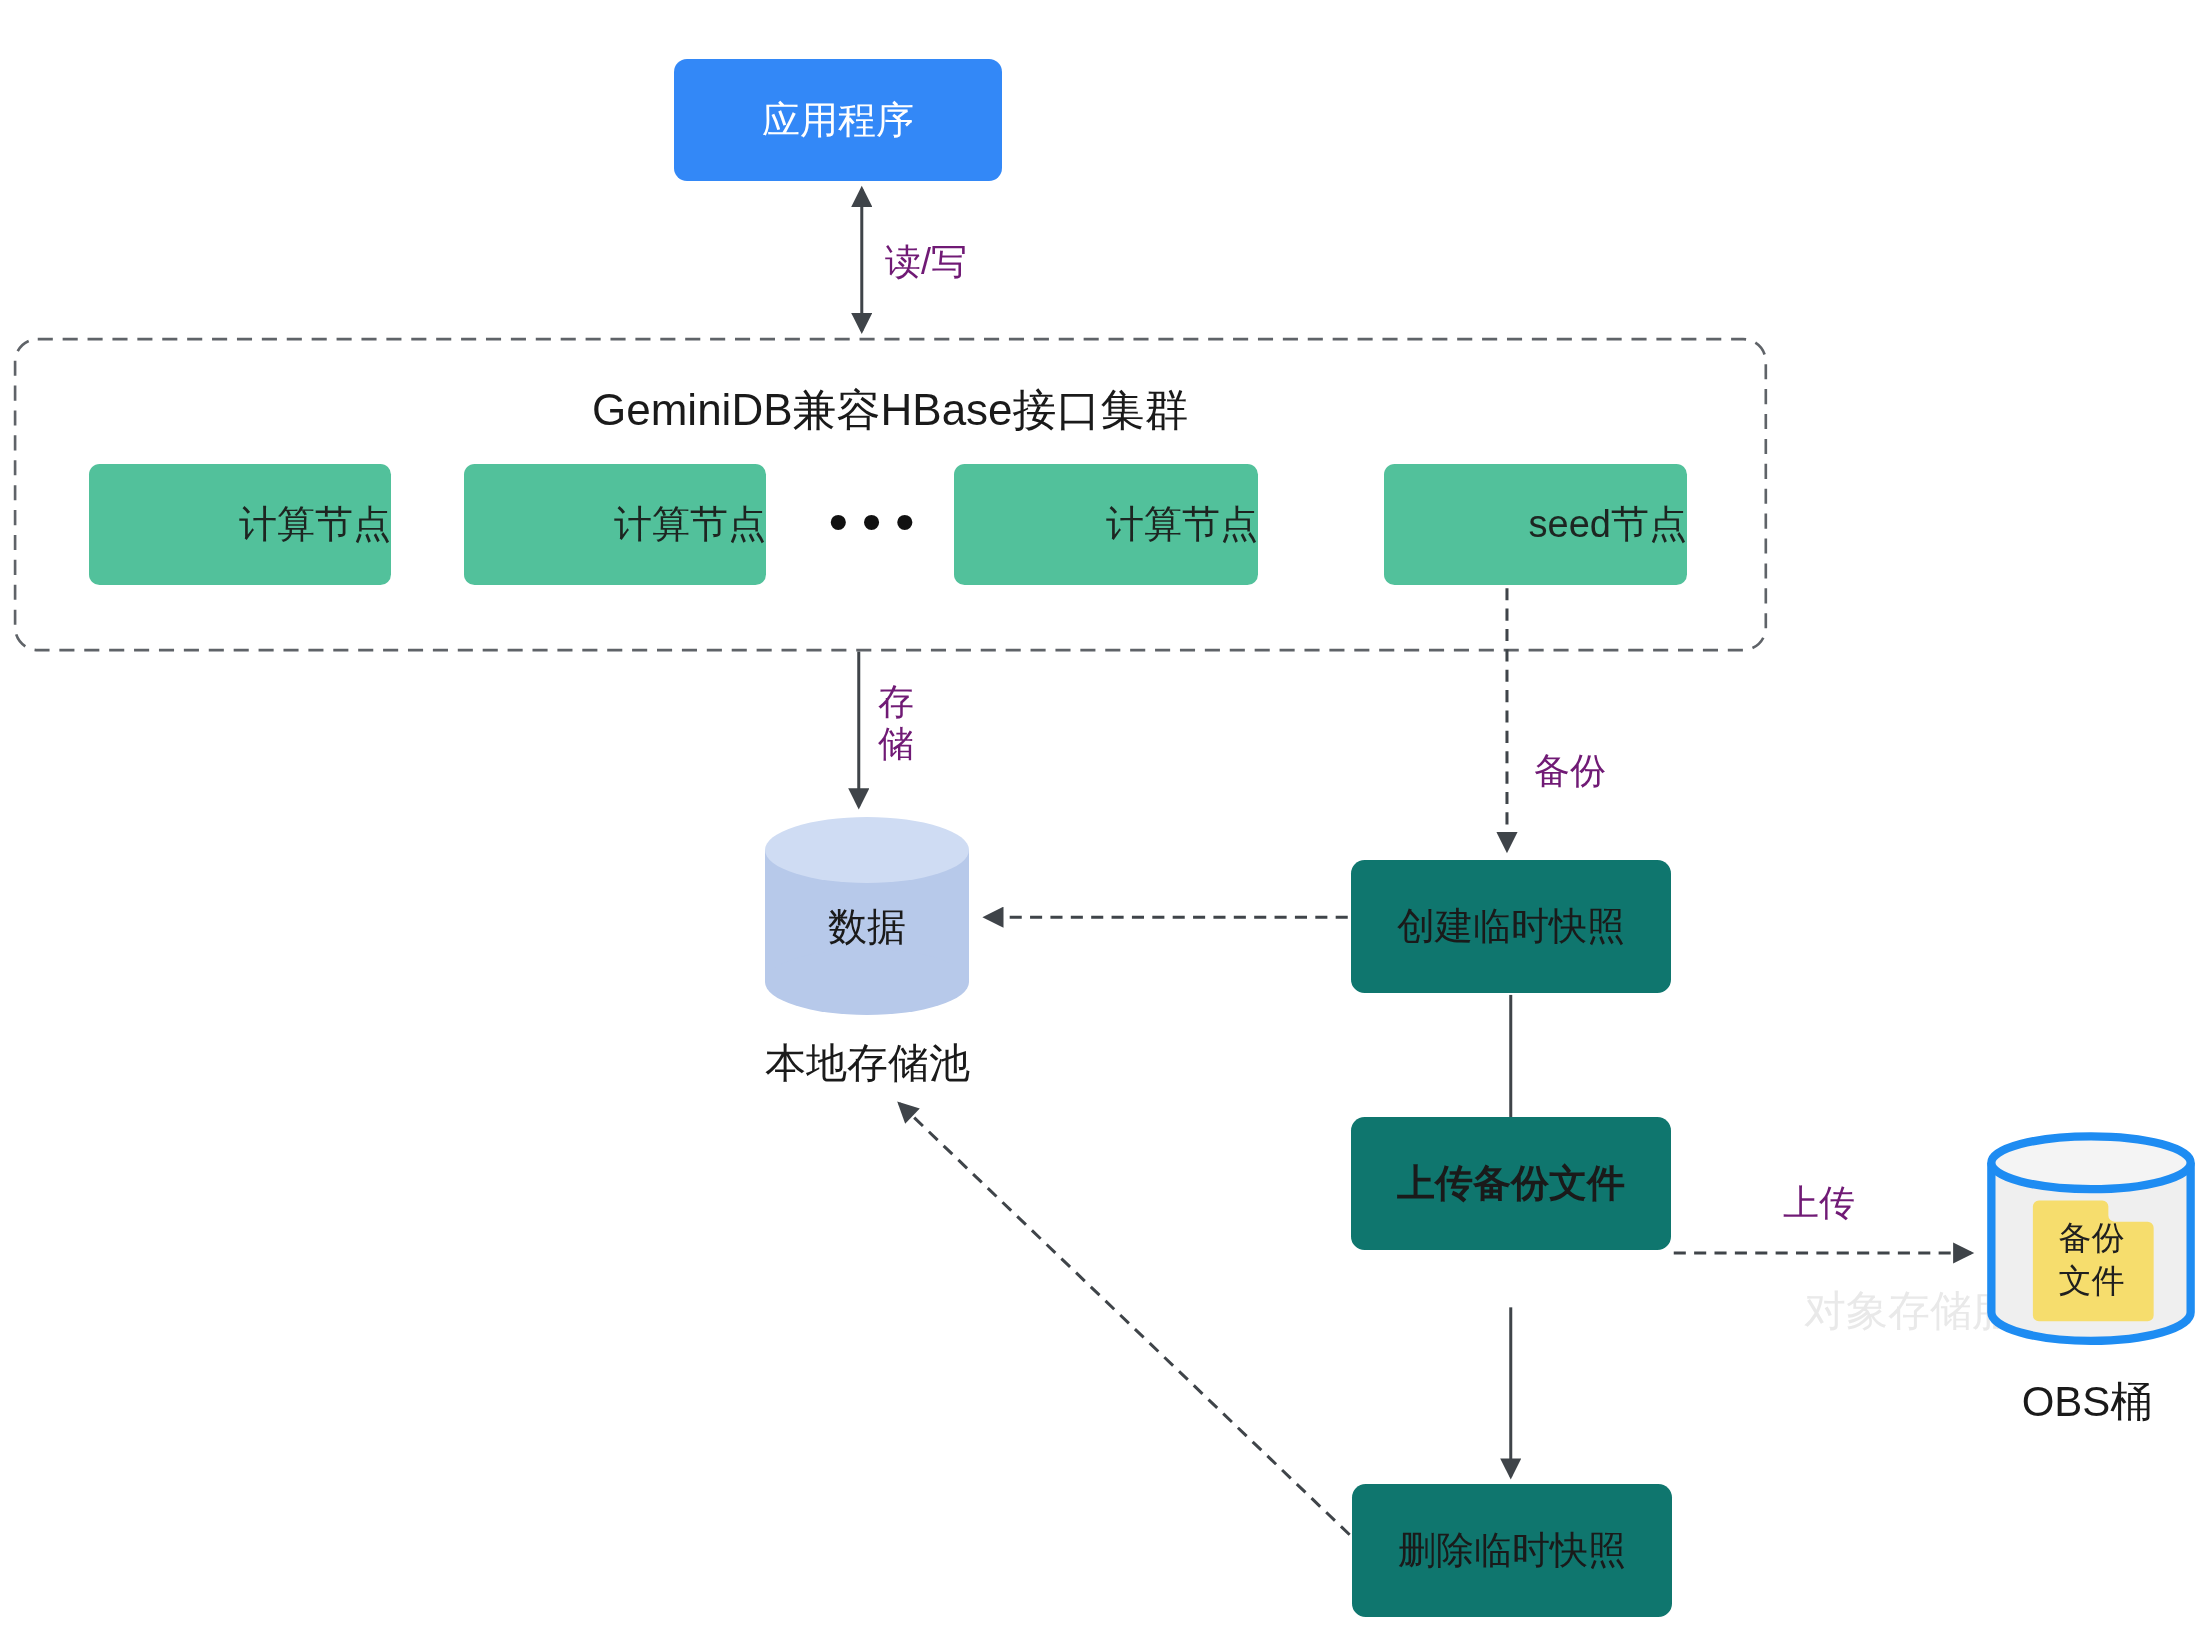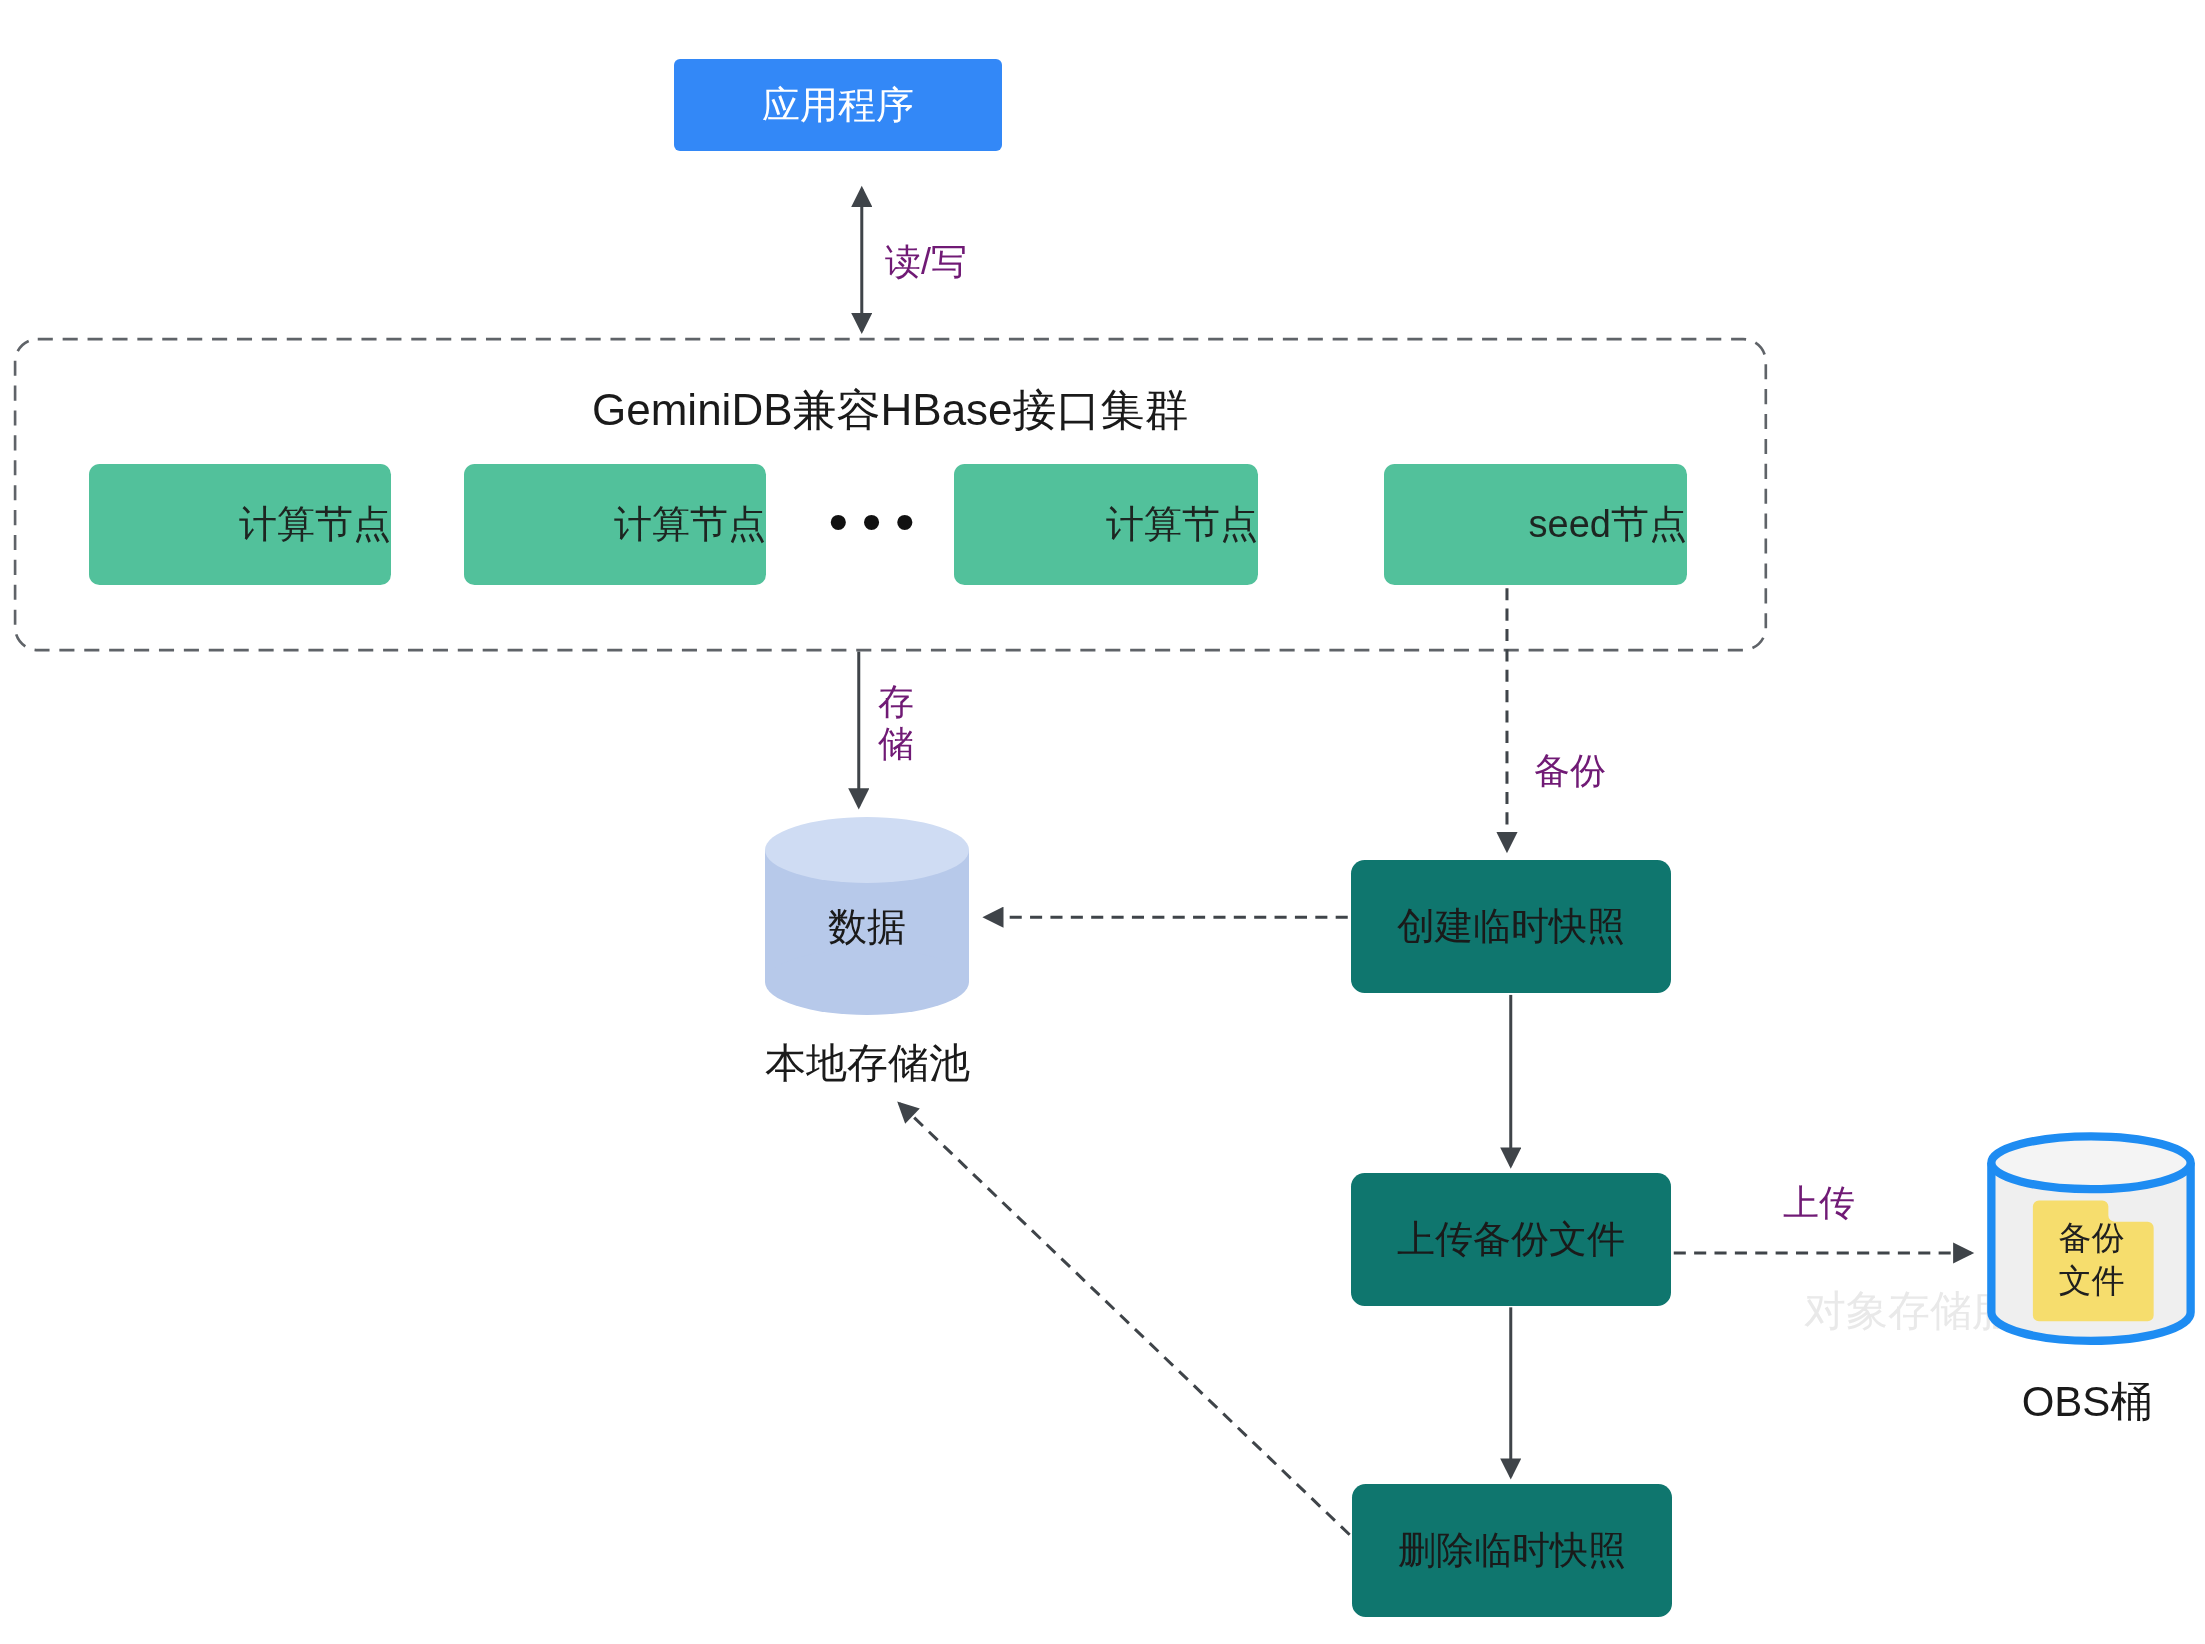--- a/index.html
+++ b/index.html
@@ -13,22 +13,22 @@
     position: relative;
     width: 2205px;
     height: 1645px;
     background: #ffffff;
     overflow: hidden;
   }
   .abs { position: absolute; }
 
   
   .app-box {
-    left: 674px; top: 59px; width: 328px; height: 92px;
-    background: #3388f7; border-radius: 6px;
+    left: 674px; top: 59px; width: 328px; height: 122px;
+    background: #3388f7; border-radius: 13px;
     display: flex; align-items: center; justify-content: center;
     color: #ffffff; font-size: 38px; z-index: 3;
   }
   .green-box {
     top: 464px; width: 302px; height: 121px;
     background: #52c19b; border-radius: 10.6px;
     display: flex; align-items: center; justify-content: flex-end;
     color: #1d2521; font-size: 38px; z-index: 3;
   }
   .step-box {
@@ -162,21 +162,21 @@
     <div class="body"></div>
     <div class="bottom"></div>
     <div class="top"></div>
     <div class="text">数据</div>
   </div>
   <div class="abs pool-label">本地存储池</div>
 
   <div class="abs step-box" style="left:1351px; top:860px;">
     <span>创建临时快照</span>
   </div>
-  <div class="abs step-box" style="left:1351px; top:1173px;">
+  <div class="abs step-box" style="left:1351px; top:1117px;font-weight:bold;">
     <span>上传备份文件</span>
   </div>
   <div class="abs step-box" style="left:1352px; top:1484px;">
     <span>删除临时快照</span>
   </div>
 
   <div class="abs obs-wrap">
     <svg width="216" height="231" viewBox="0 0 286 306">
 
       <path d="M 11 50 V 248 A 132 38 0 0 0 275 248 V 50" fill="#efefef" stroke="#1e8cf2" stroke-width="11" stroke-linejoin="round"></path>

